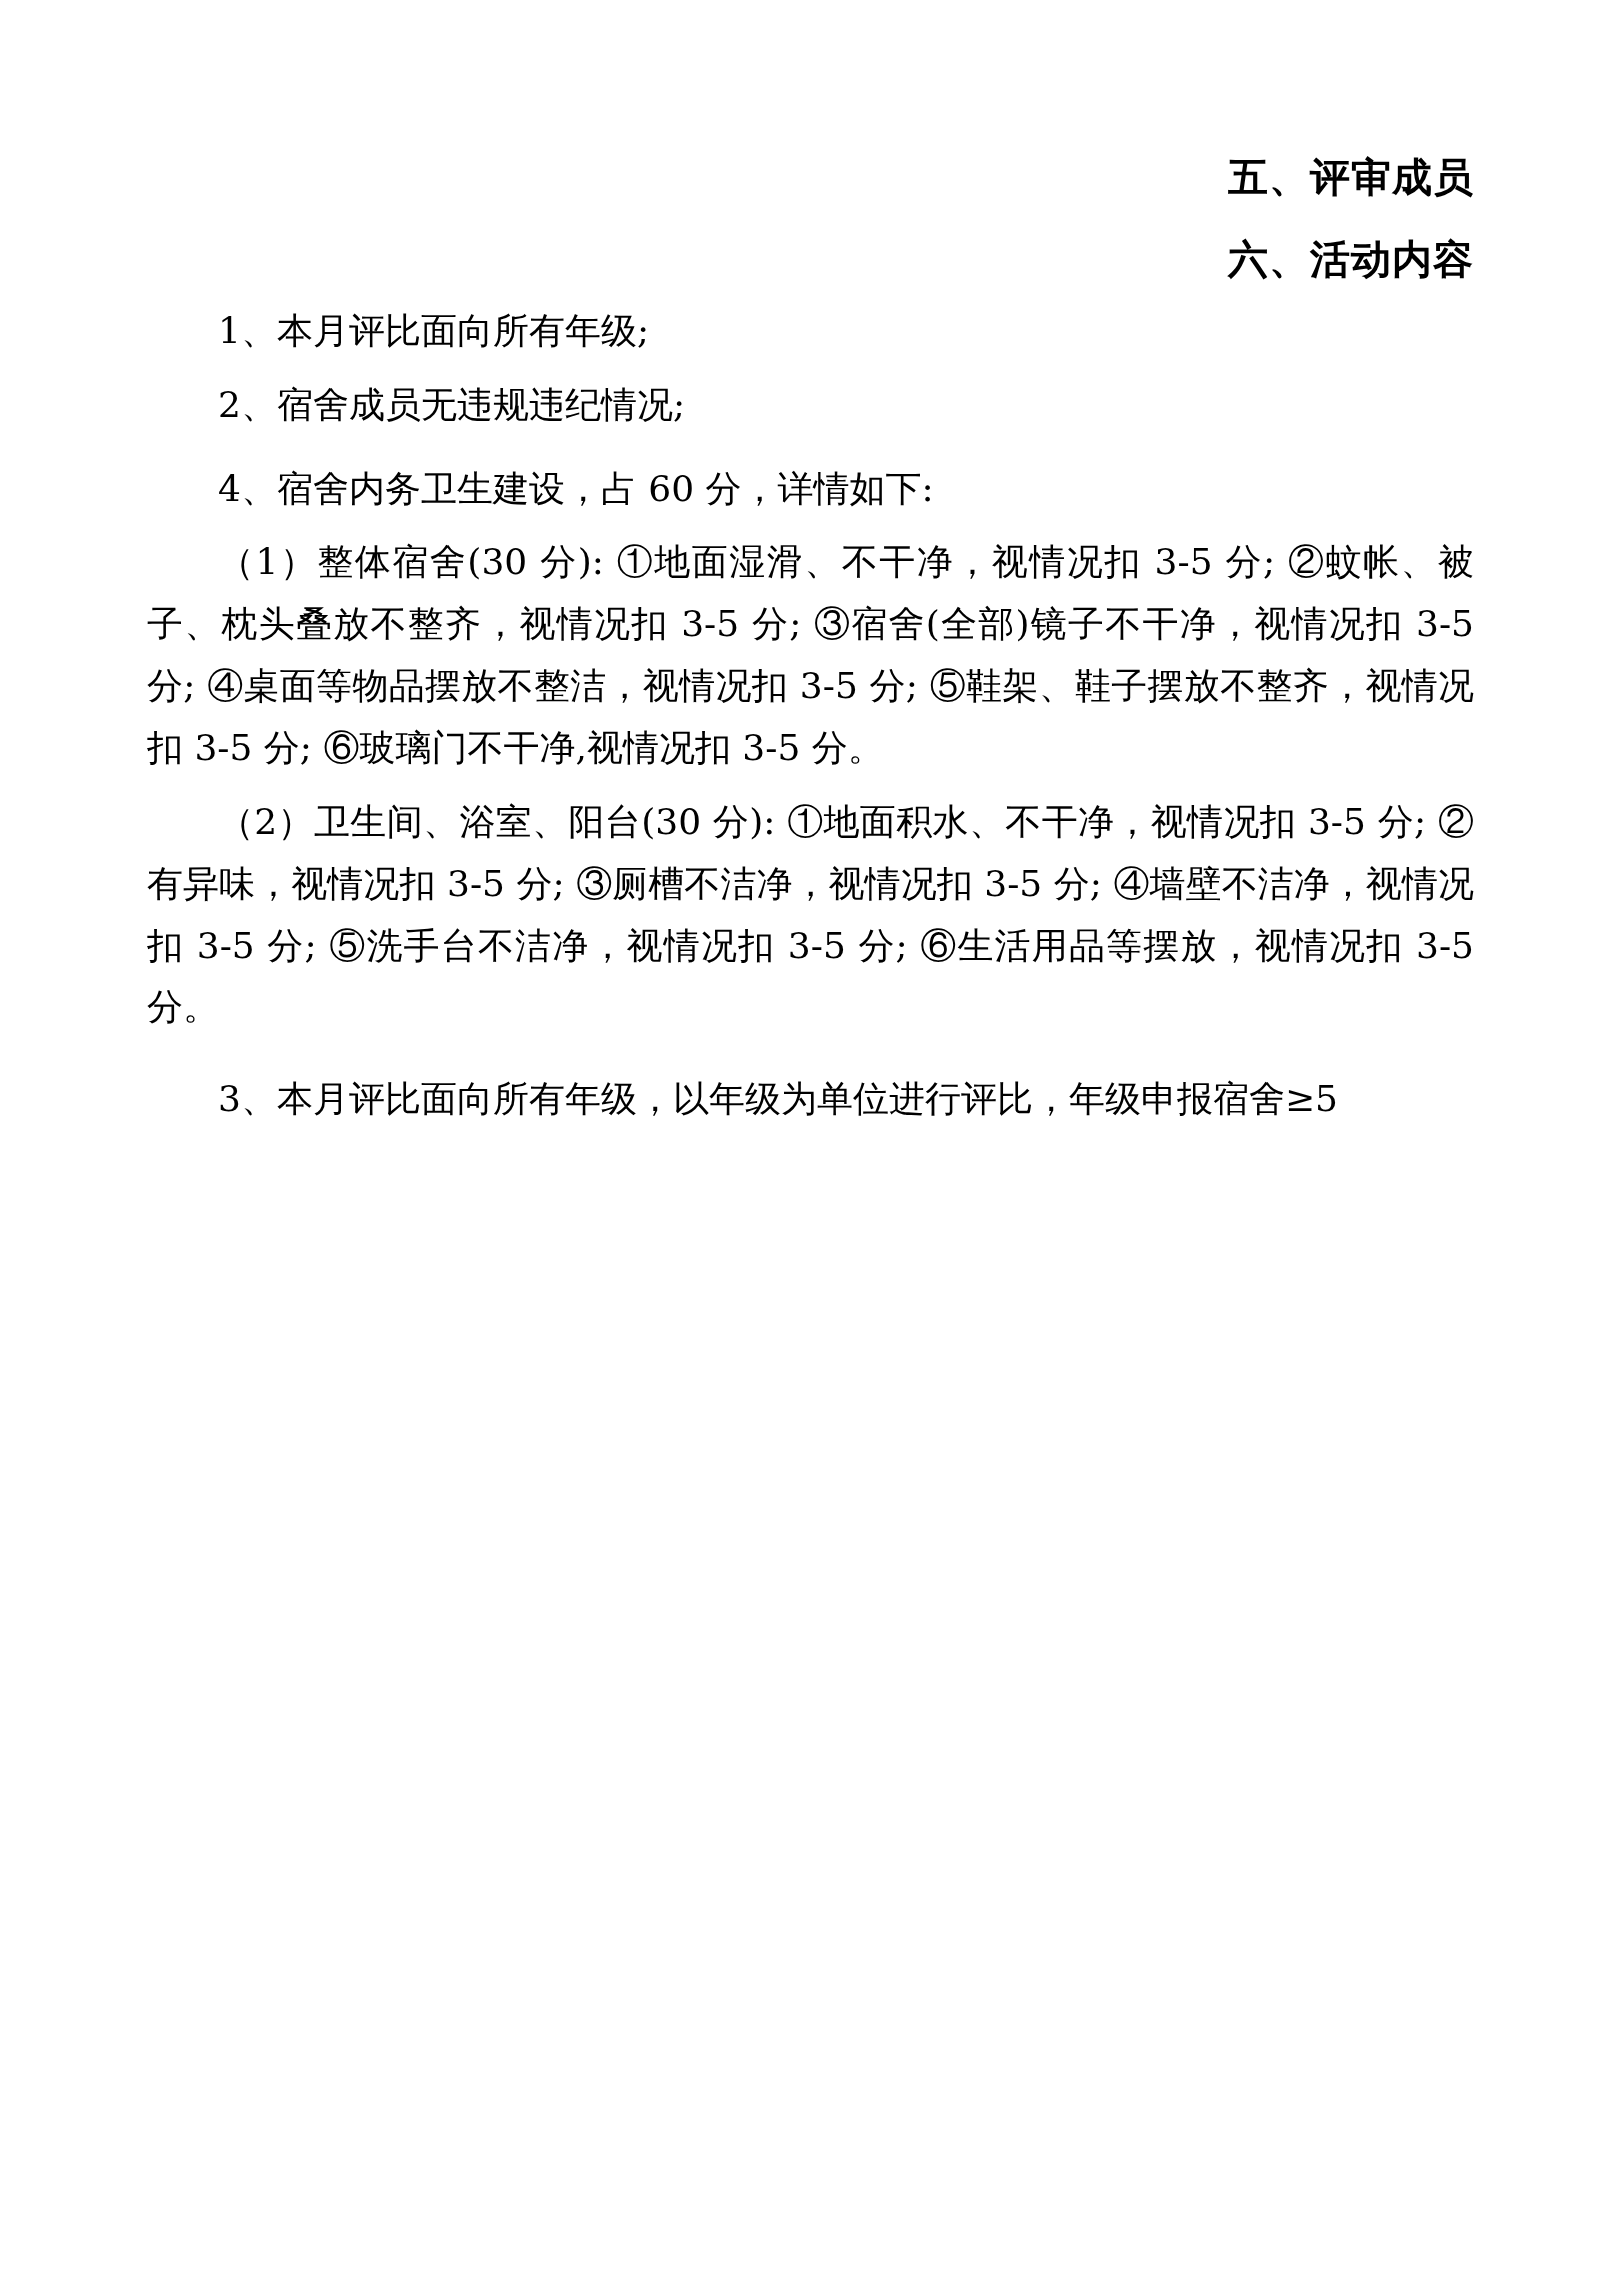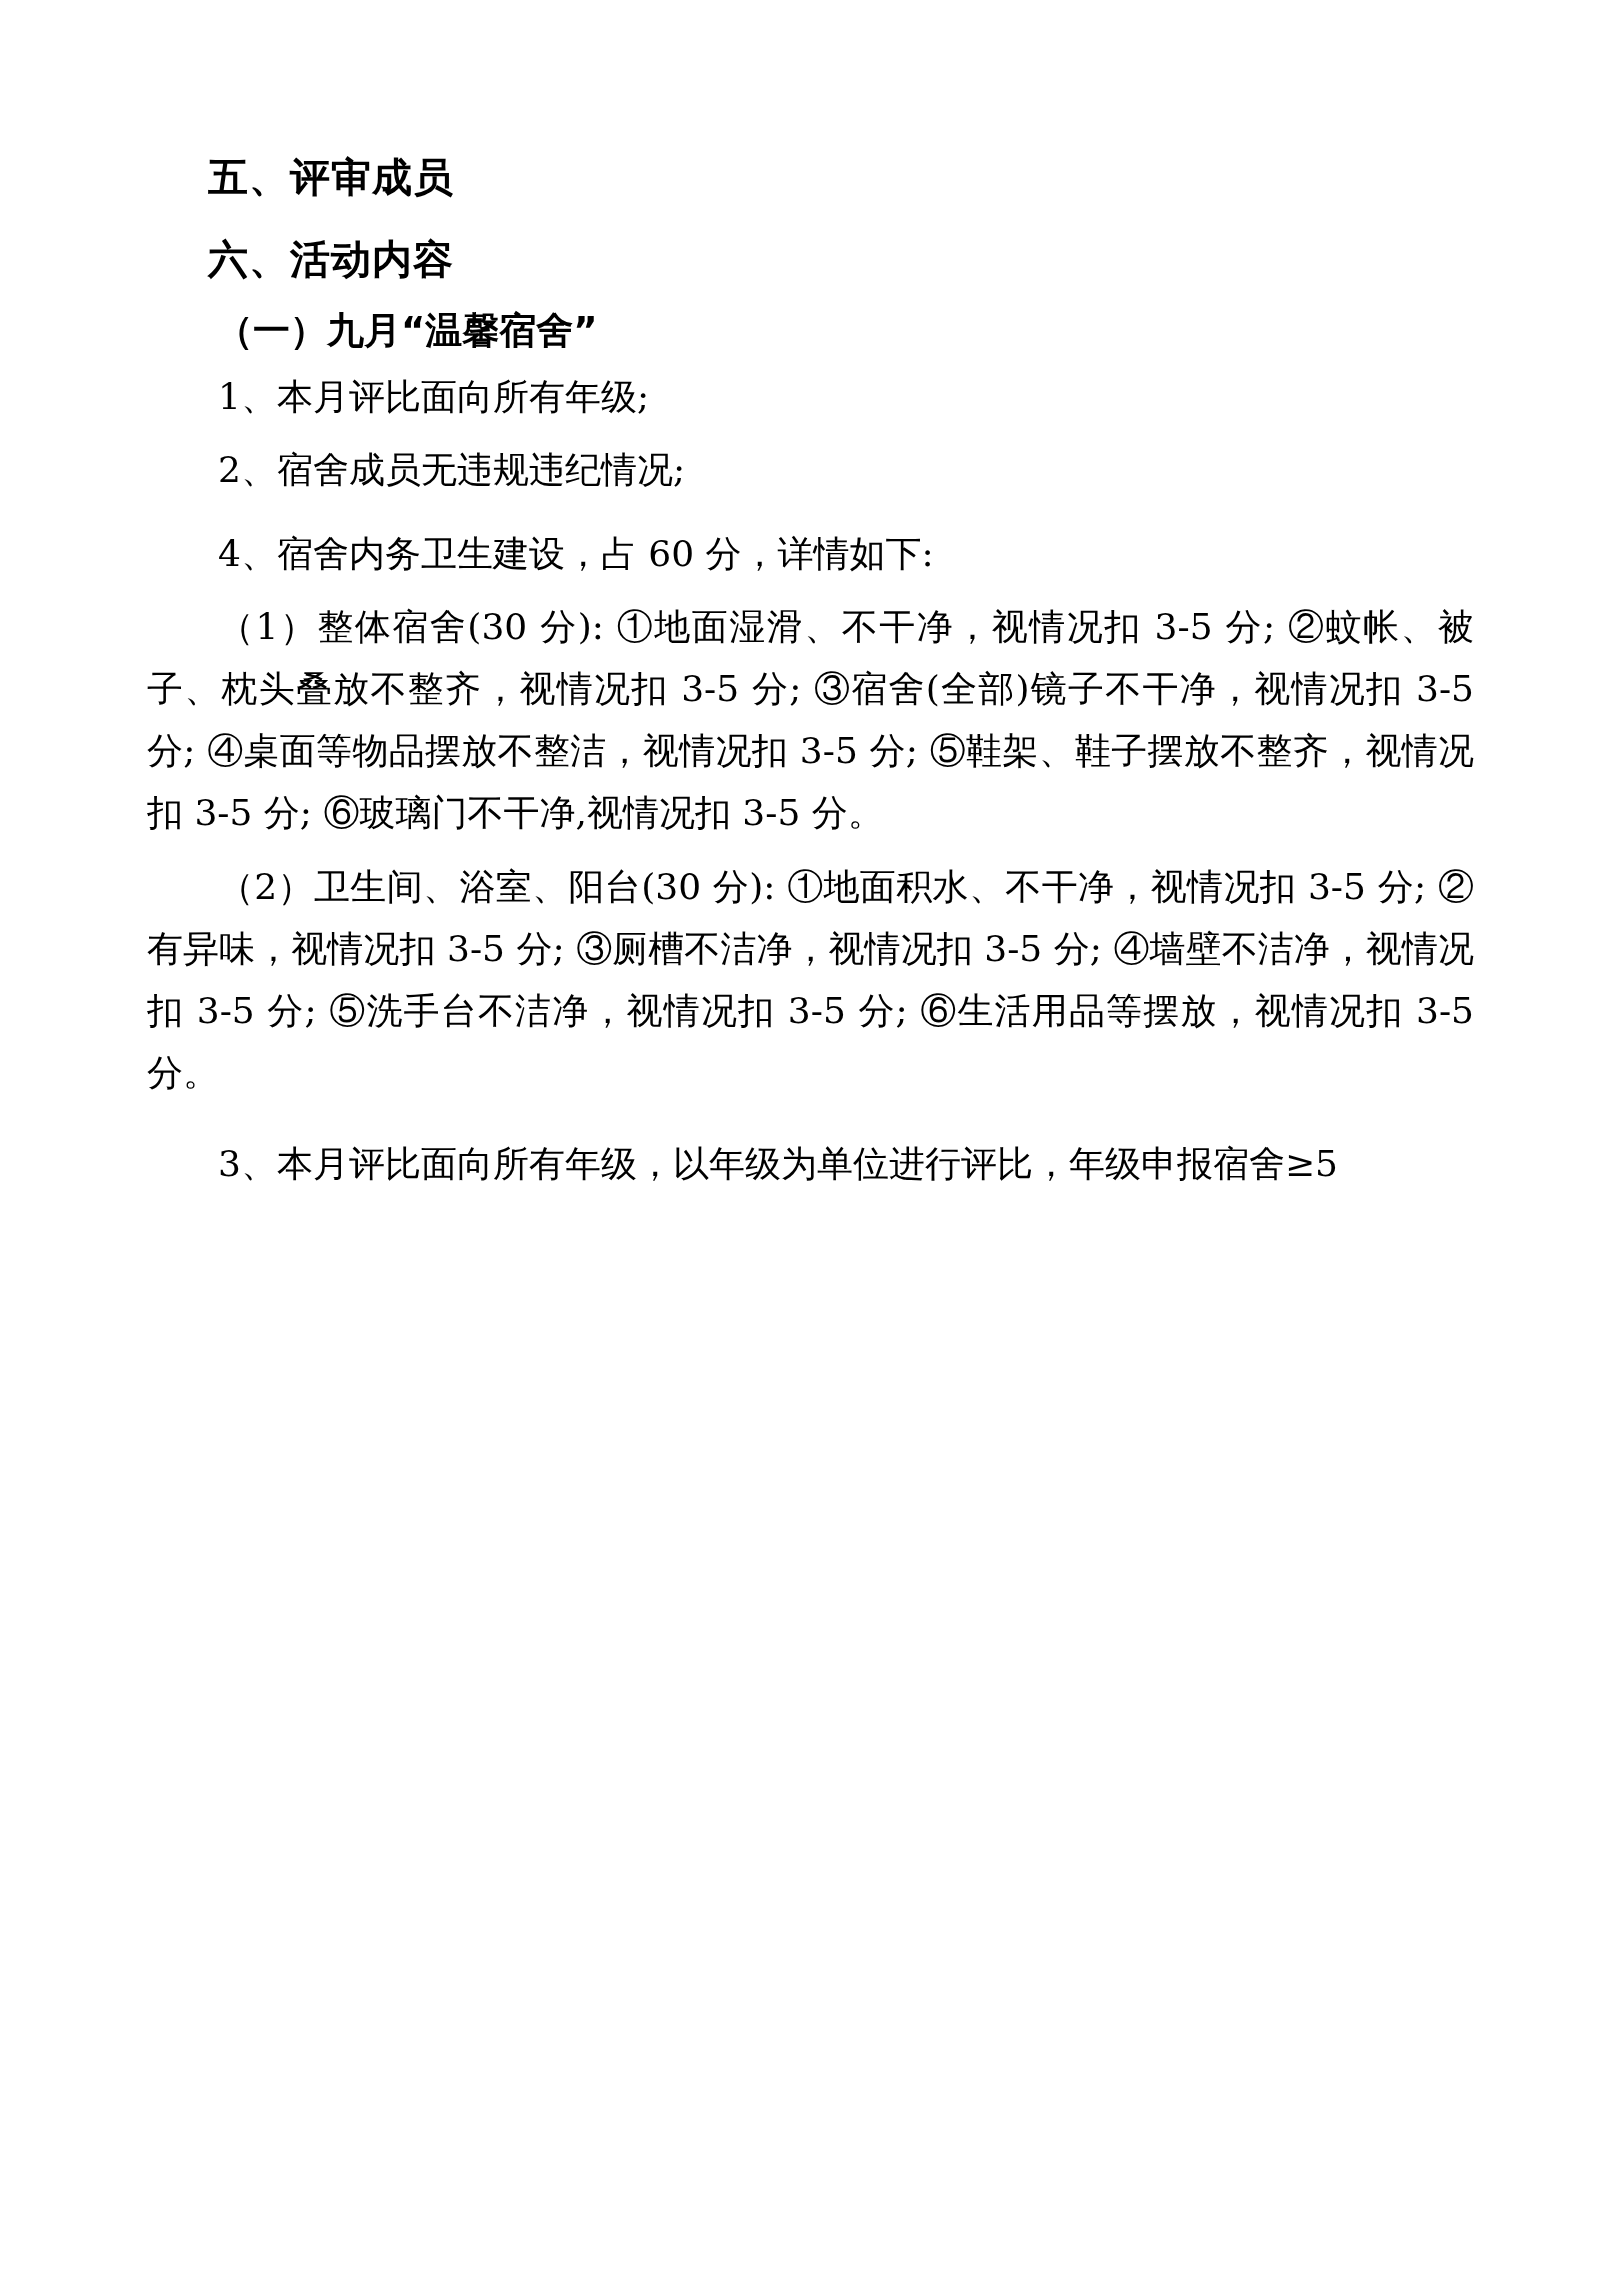--- a/index.html
+++ b/index.html
@@ -25,20 +25,21 @@
     margin: 0 auto;
   }
   .heading {
     font-size: 40px;
     line-height: 1.5;
     font-weight: 700;
     letter-spacing: 1px;
     margin: 0 0 11.8px 0;
     padding-left: 61px;
     font-family: "DejaVu Sans", "Liberation Sans", sans-serif;
+    text-align: right;
   }
   .heading .num {
     display: inline-block;
     min-width: 76px;
   }
   .subheading {
     font-size: 37px;
     line-height: 1.55;
     font-weight: 700;
     margin: 13.7px 0 5.9px 0;
@@ -69,21 +70,20 @@
       <span class="num">五、</span><span>评审成员</span>
     </h2>
 
 
     <div class="spacer-sm"></div>
 
     <h2 class="heading">
       <span class="num">六、</span><span>活动内容</span>
     </h2>
 
-    <h3 class="subheading">（一）九月“温馨宿舍”</h3>
 
     <p class="body tight">1、本月评比面向所有年级;</p>
     <div class="spacer-sm"></div>
 
     <p class="body tight">2、宿舍成员无违规违纪情况;</p>
     <div class="spacer-sm"></div>
 
     <div class="spacer-sm"></div>
 
     <p class="body tight">4、宿舍内务卫生建设，占 60 分，详情如下:</p>

